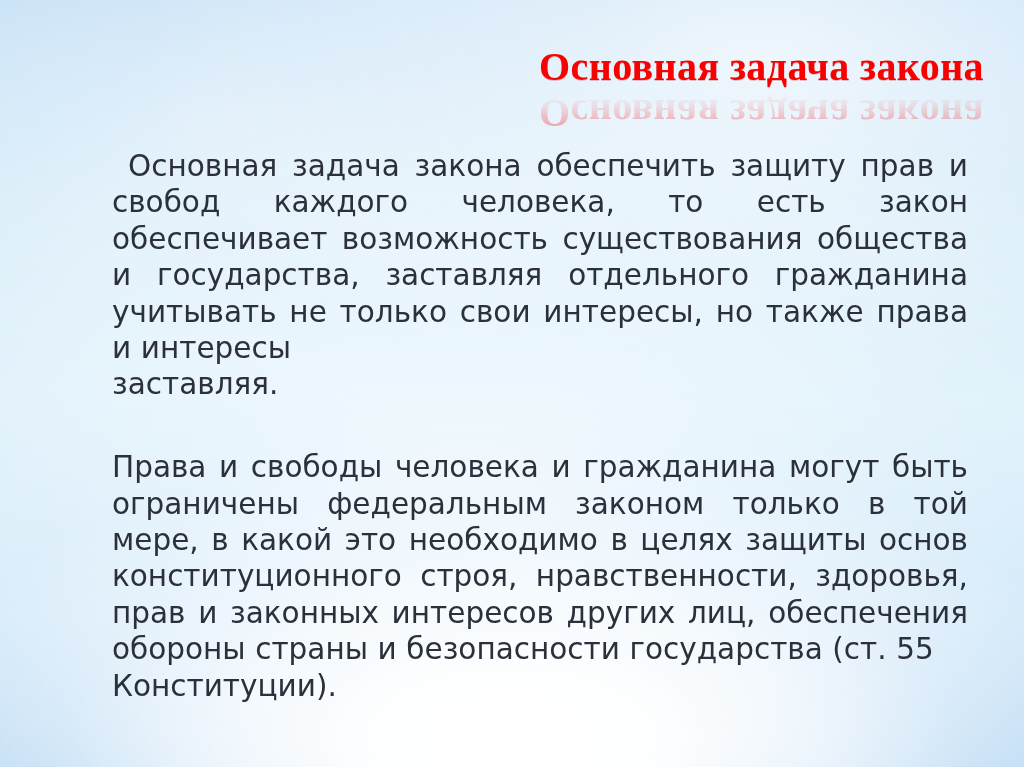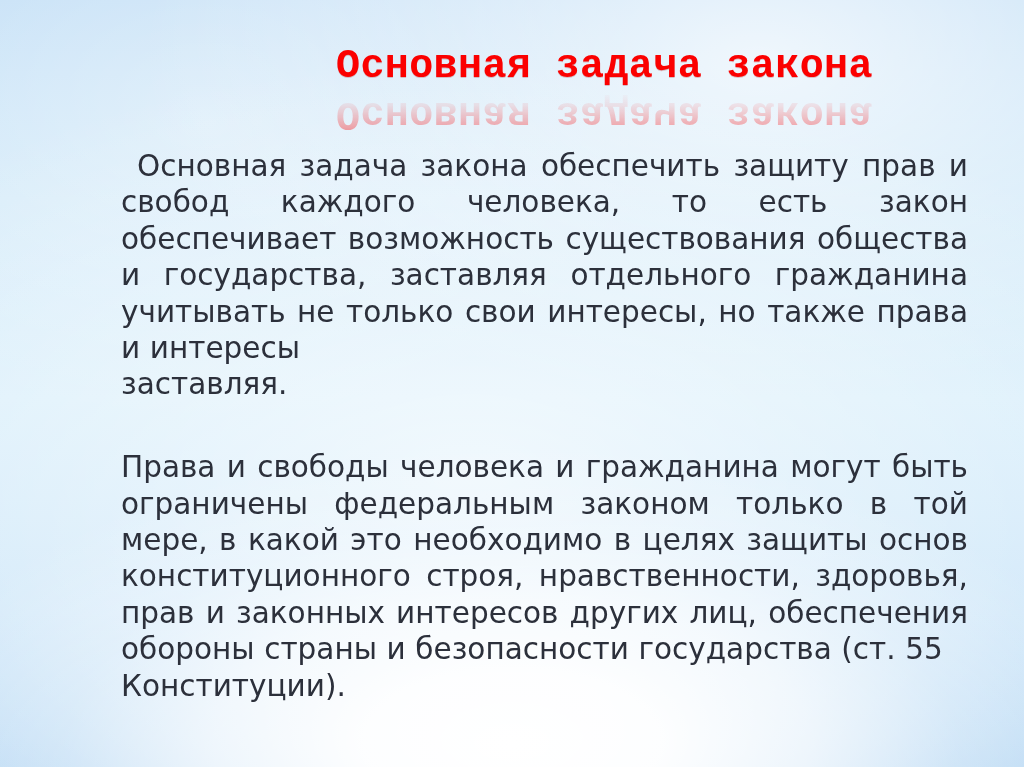--- a/index.html
+++ b/index.html
@@ -53,27 +53,27 @@
 
   
   #title-block {
     position: absolute;
     left: 336px;
     top: 44px;
     width: 648px;
     height: 92px;
   }
   .title-text {
-    font-family: Liberation Mono, monospace;
+    font-family: Liberation Serif, serif;
     font-weight: bold;
     font-size: 40px;
     line-height: 46px;
     letter-spacing: 0.4px;
     color: #fb0000;
-    text-align: left;
+    text-align: right;
     white-space: nowrap;
   }
   #title-main {
     position: absolute;
     left: 0;
     top: 0;
     width: 648px;
     text-shadow: 0 1px 0 rgba(150,0,0,0.22);
   }
   #title-reflection {
@@ -98,21 +98,21 @@
   }
 
   
   #body-block {
     position: absolute;
     left: 104px;
     top: 148px;
     width: 864px;
   }
   .para {
-    margin: 0 0 10px 17px;
+    margin: 0 0 10px 8px;
     font-family: "DejaVu Sans", sans-serif;
     font-size: 29.5px;
     line-height: 36.4px;
     color: #2c303b;
     text-align: justify;
     text-justify: inter-word;
     word-spacing: 0.2px;
   }
   .para:last-child { margin-bottom: 0; }
   .para.indent { text-indent: 16px; }

